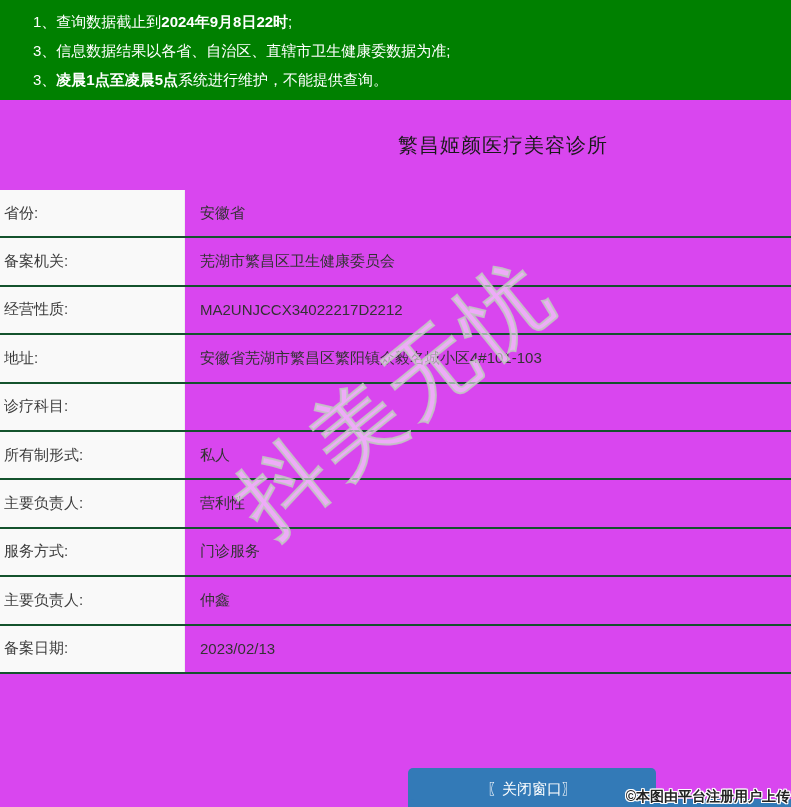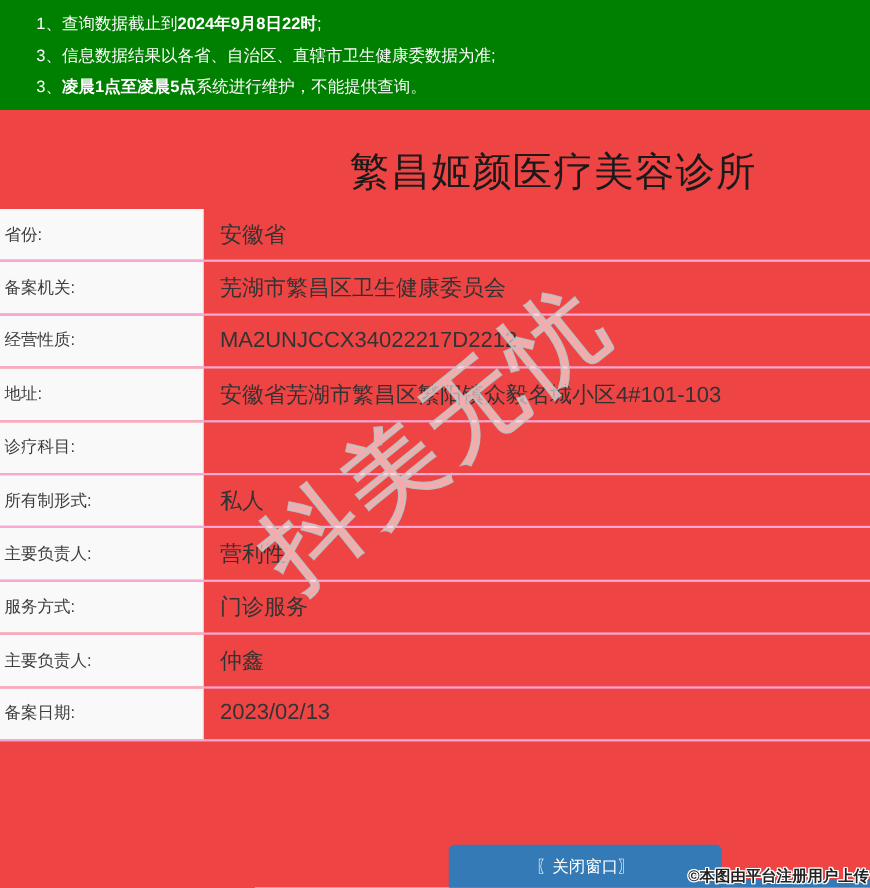--- a/index.html
+++ b/index.html
@@ -1,46 +1,46 @@
 <!DOCTYPE html>
 <html><head>
 <meta charset="utf-8">
 <style>
   html,body { margin:0; padding:0; background:#fff; }
   .screen {
     position:relative; width:791px; height:807px; overflow:hidden;
-    background:#ef4444; font-family:"Liberation Sans","DejaVu Sans",sans-serif;
+    background:#d946ef; font-family:"Liberation Sans","DejaVu Sans",sans-serif;
   }
   
   .banner {
     position:absolute; top:0; left:0; width:791px; height:100px;
     background:#008000; color:#fff; box-sizing:border-box;
     padding:7px 0 0 33px; font-size:15px;
   }
   .notice-line { line-height:29px; white-space:nowrap; }
   .notice-line b { font-weight:bold; }
   
   .page-title {
     position:absolute; top:132px; left:503px; transform:translateX(-50%);
-    font-size:36px; letter-spacing:1px; color:#1a1a1a; white-space:nowrap;
+    font-size:20px; letter-spacing:1px; color:#1a1a1a; white-space:nowrap;
   }
   
   .info-table { position:absolute; top:190px; left:0; width:791px; }
   .info-row {
     display:flex; align-items:stretch; height:48.4px; box-sizing:border-box;
-    border-bottom:2px solid #f9a8d4;
+    border-bottom:2px solid #14532d;
   }
   .info-label {
     width:185px; flex:0 0 185px; background:#f9f9f9; box-sizing:border-box;
     border-right:1px solid #efefef; display:flex; align-items:center;
     padding-left:4px; font-size:15px; color:#3c3c3c; white-space:nowrap;
   }
   .info-value {
     display:flex; align-items:center; padding-left:15px;
-    font-size:20px; color:#333; white-space:nowrap;
+    font-size:15px; color:#333; white-space:nowrap;
   }
   
   .watermark {
     position:absolute; left:205px; top:335px; width:400px; height:110px;
     transform:rotate(-39deg); font-size:88px; letter-spacing:6px;
     color:rgba(255,255,255,0.55); -webkit-text-stroke:2px rgba(195,195,195,0.9);
     white-space:nowrap; pointer-events:none; z-index:3; line-height:110px;
   }
   
   .close-btn {

